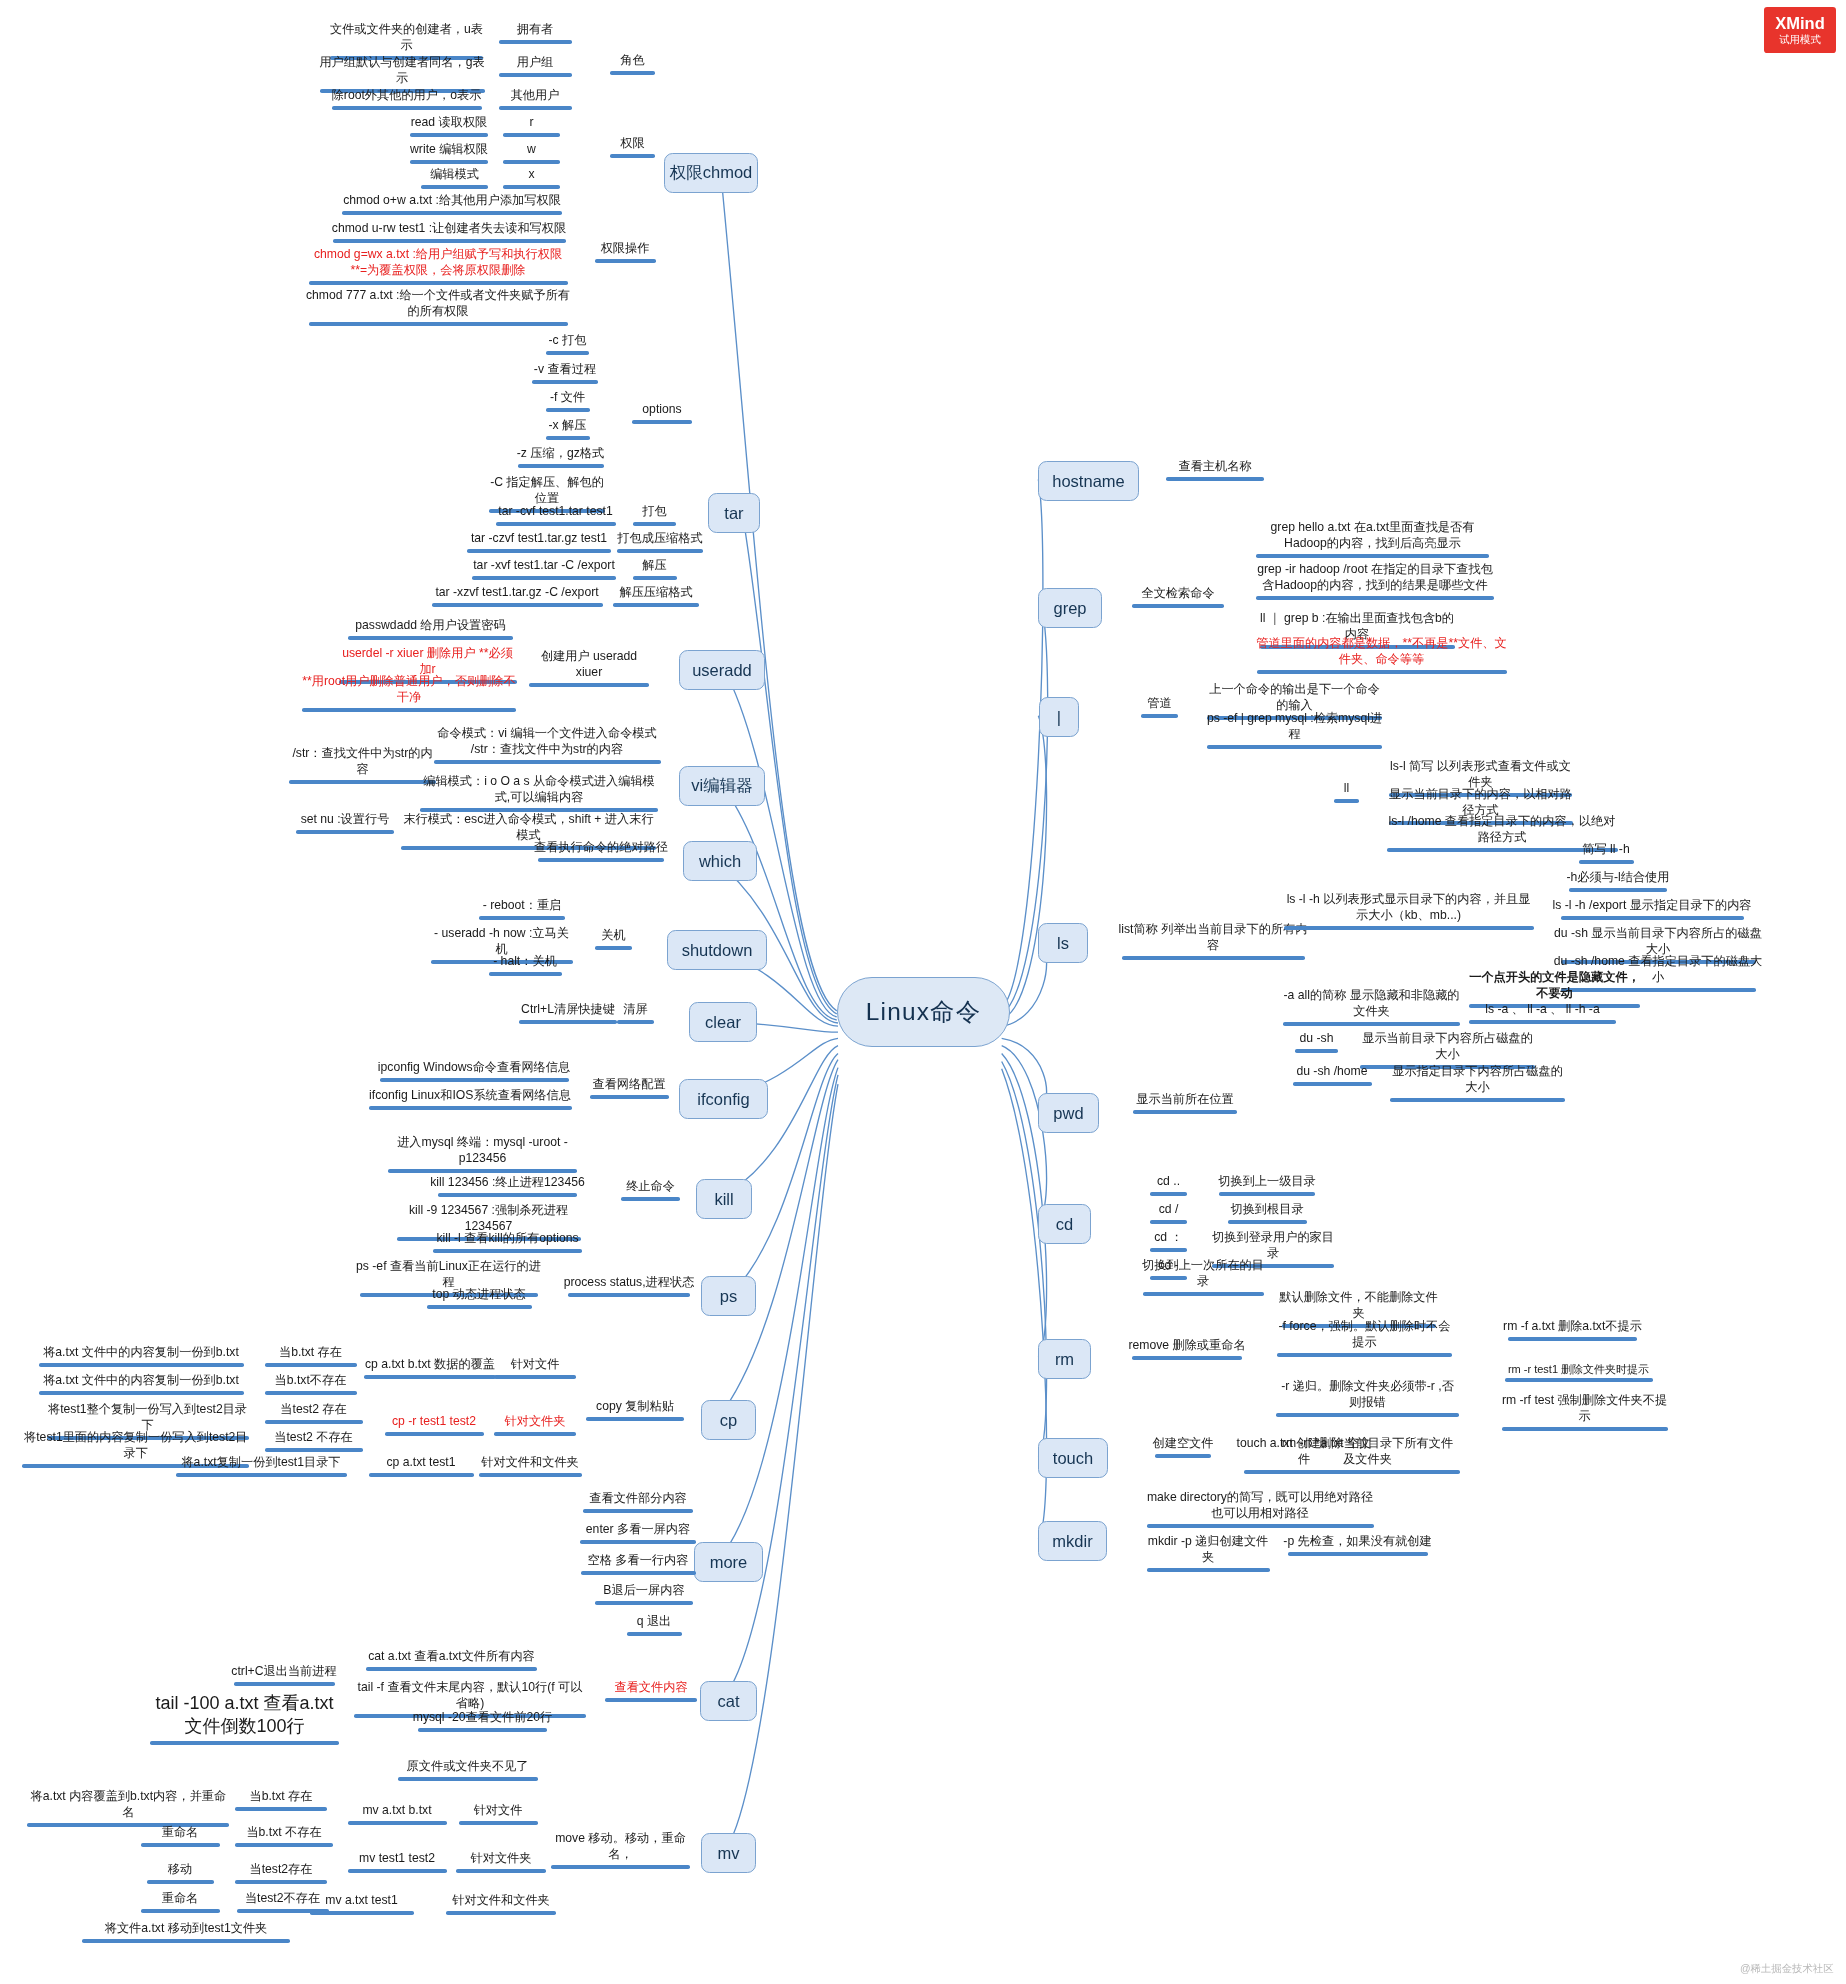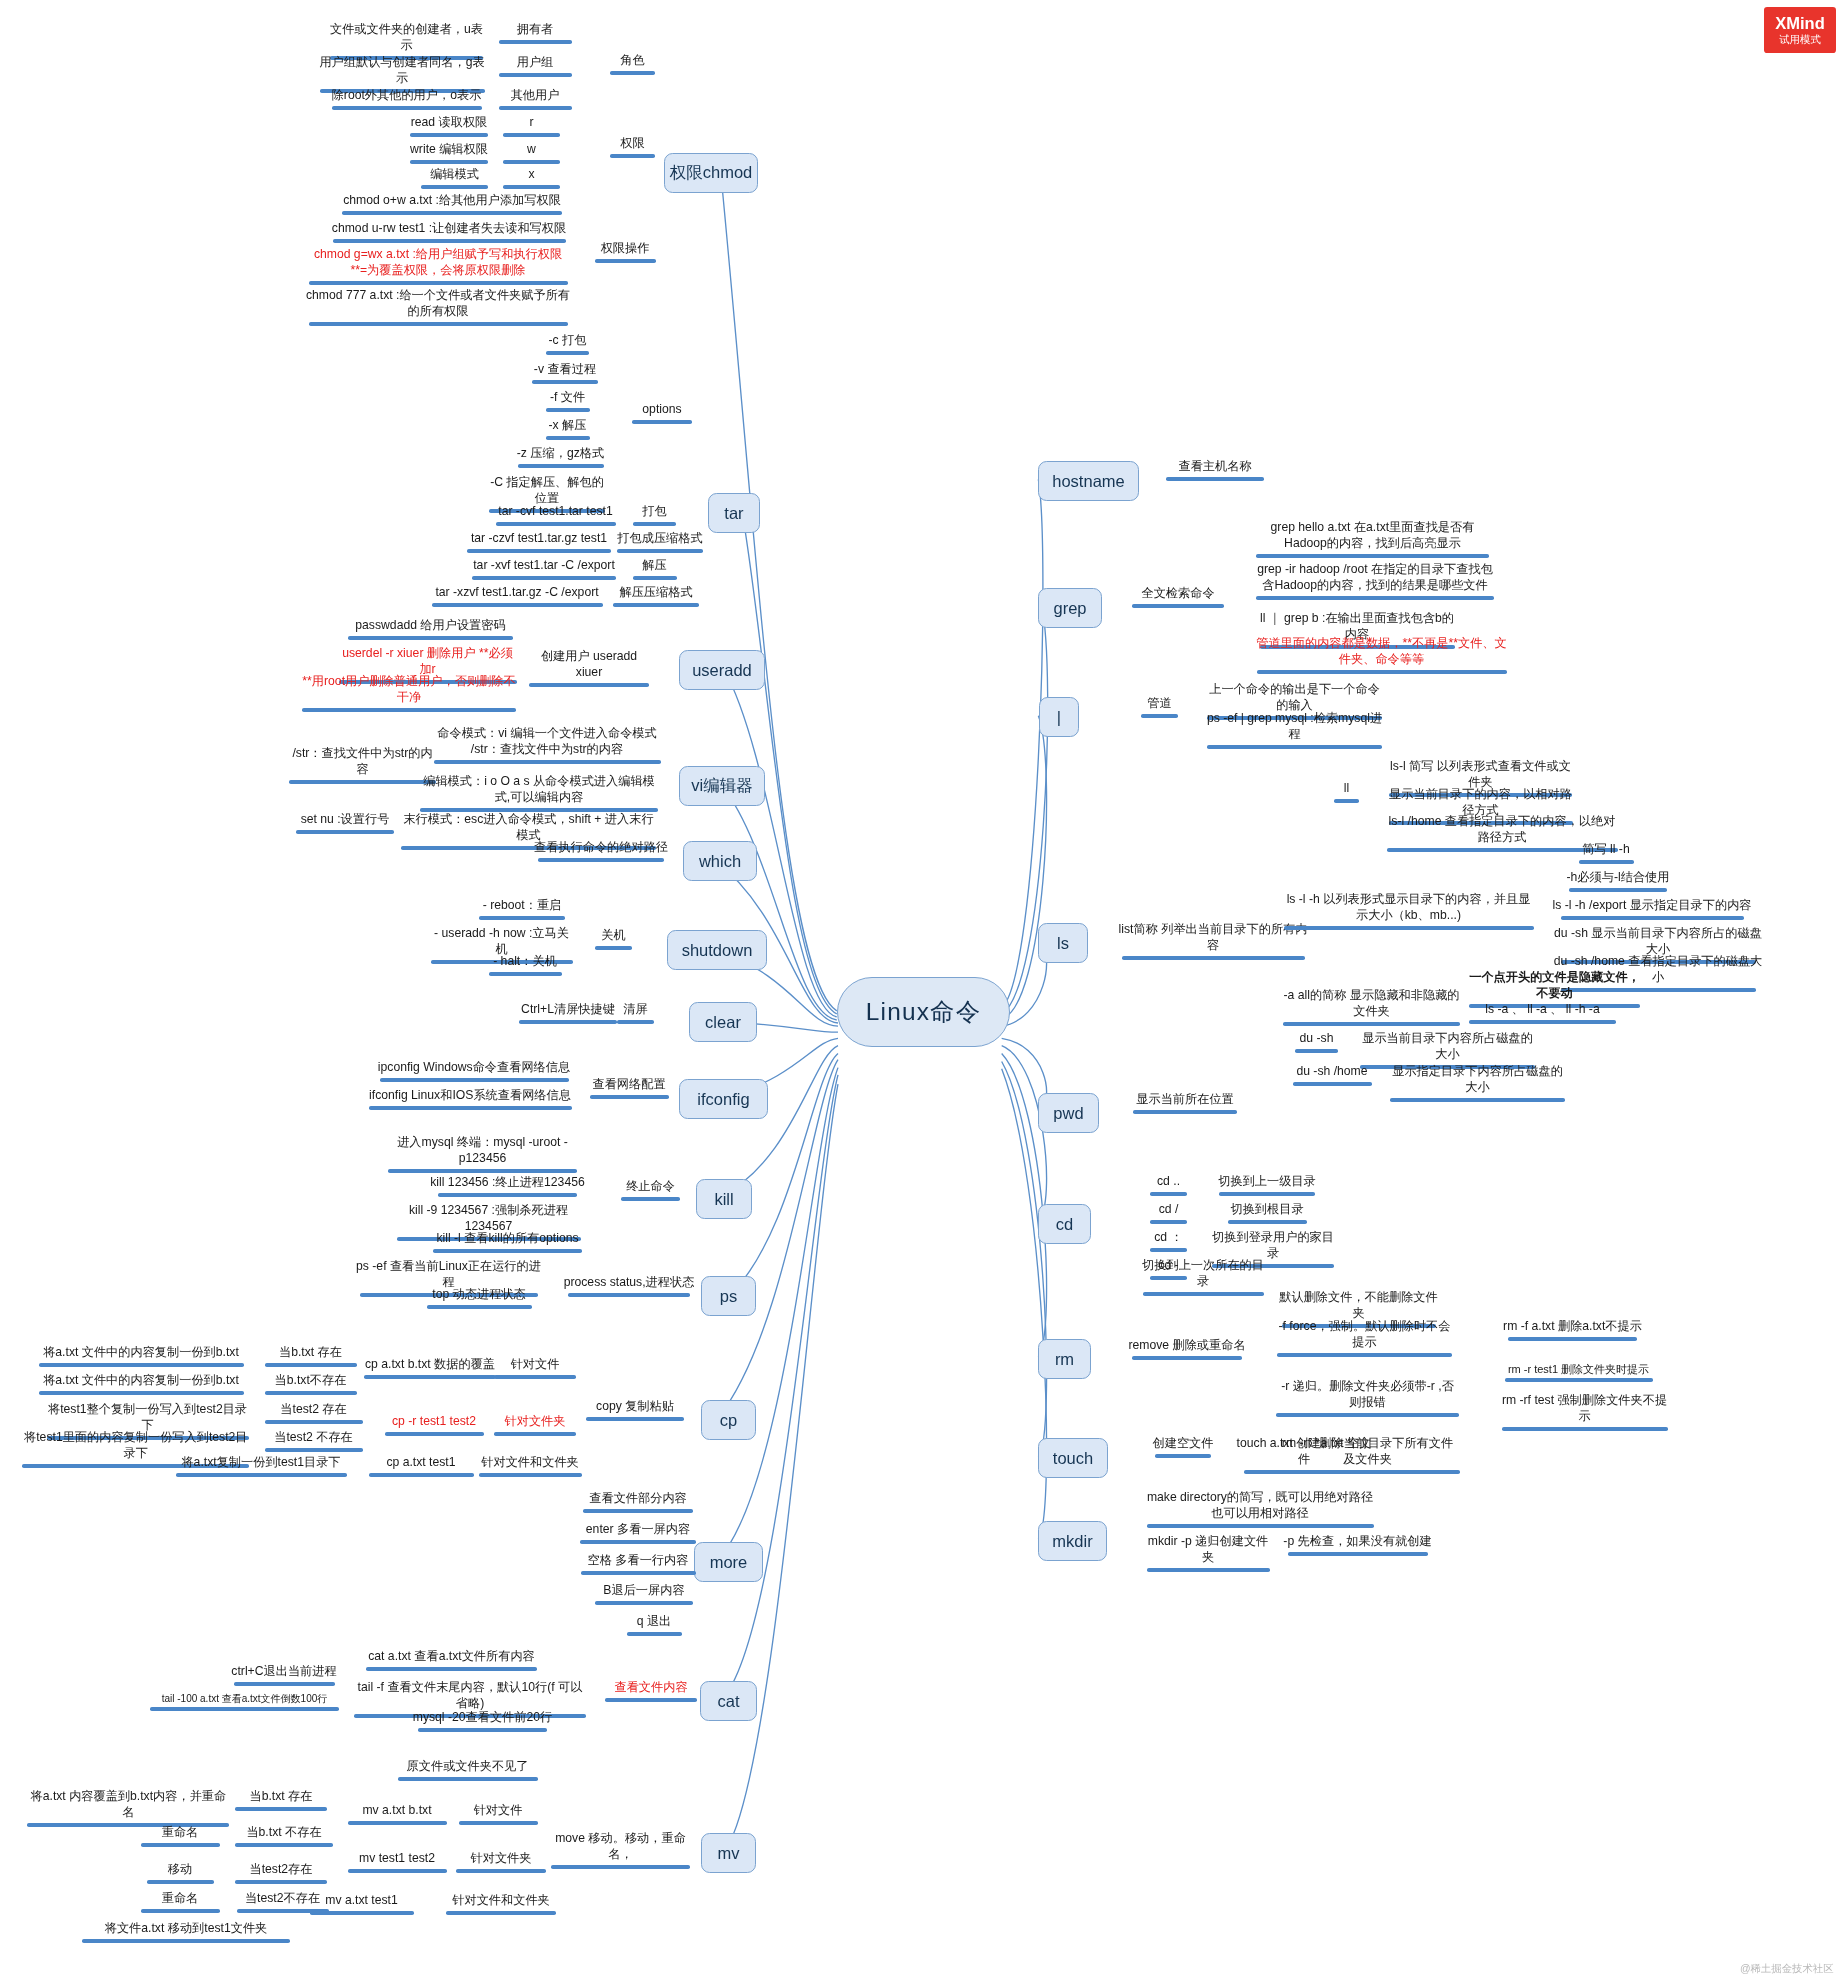--- a/index.html
+++ b/index.html
@@ -567,21 +567,21 @@
       <span class="underline" style="width:232px;"></span>
     </div>
   <div class="node" style="left:406px;top:1710px;width:153px;font-size:12.2px;">
     <span class="txt">mysql -20查看文件前20行</span>
       <span class="underline" style="width:129px;"></span>
     </div>
   <div class="node" style="left:226px;top:1664px;width:116px;font-size:12.2px;">
     <span class="txt">ctrl+C退出当前进程</span>
       <span class="underline" style="width:101px;"></span>
     </div>
-  <div class="node" style="left:147px;top:1692px;width:195px;font-size:10px;">
+  <div class="node" style="left:147px;top:1692px;width:195px;font-size:18px;">
     <span class="txt">tail -100 a.txt 查看a.txt文件倒数100行</span>
       <span class="underline" style="width:189px;"></span>
     </div>
 
   <div class="node" style="left:544px;top:1831px;width:153px;font-size:12.2px;">
     <span class="txt">move 移动。移动，重命名，</span>
       <span class="underline" style="width:139px;"></span>
     </div>
   <div class="node" style="left:391px;top:1759px;width:153px;font-size:12.2px;">
     <span class="txt">原文件或文件夹不见了</span>

